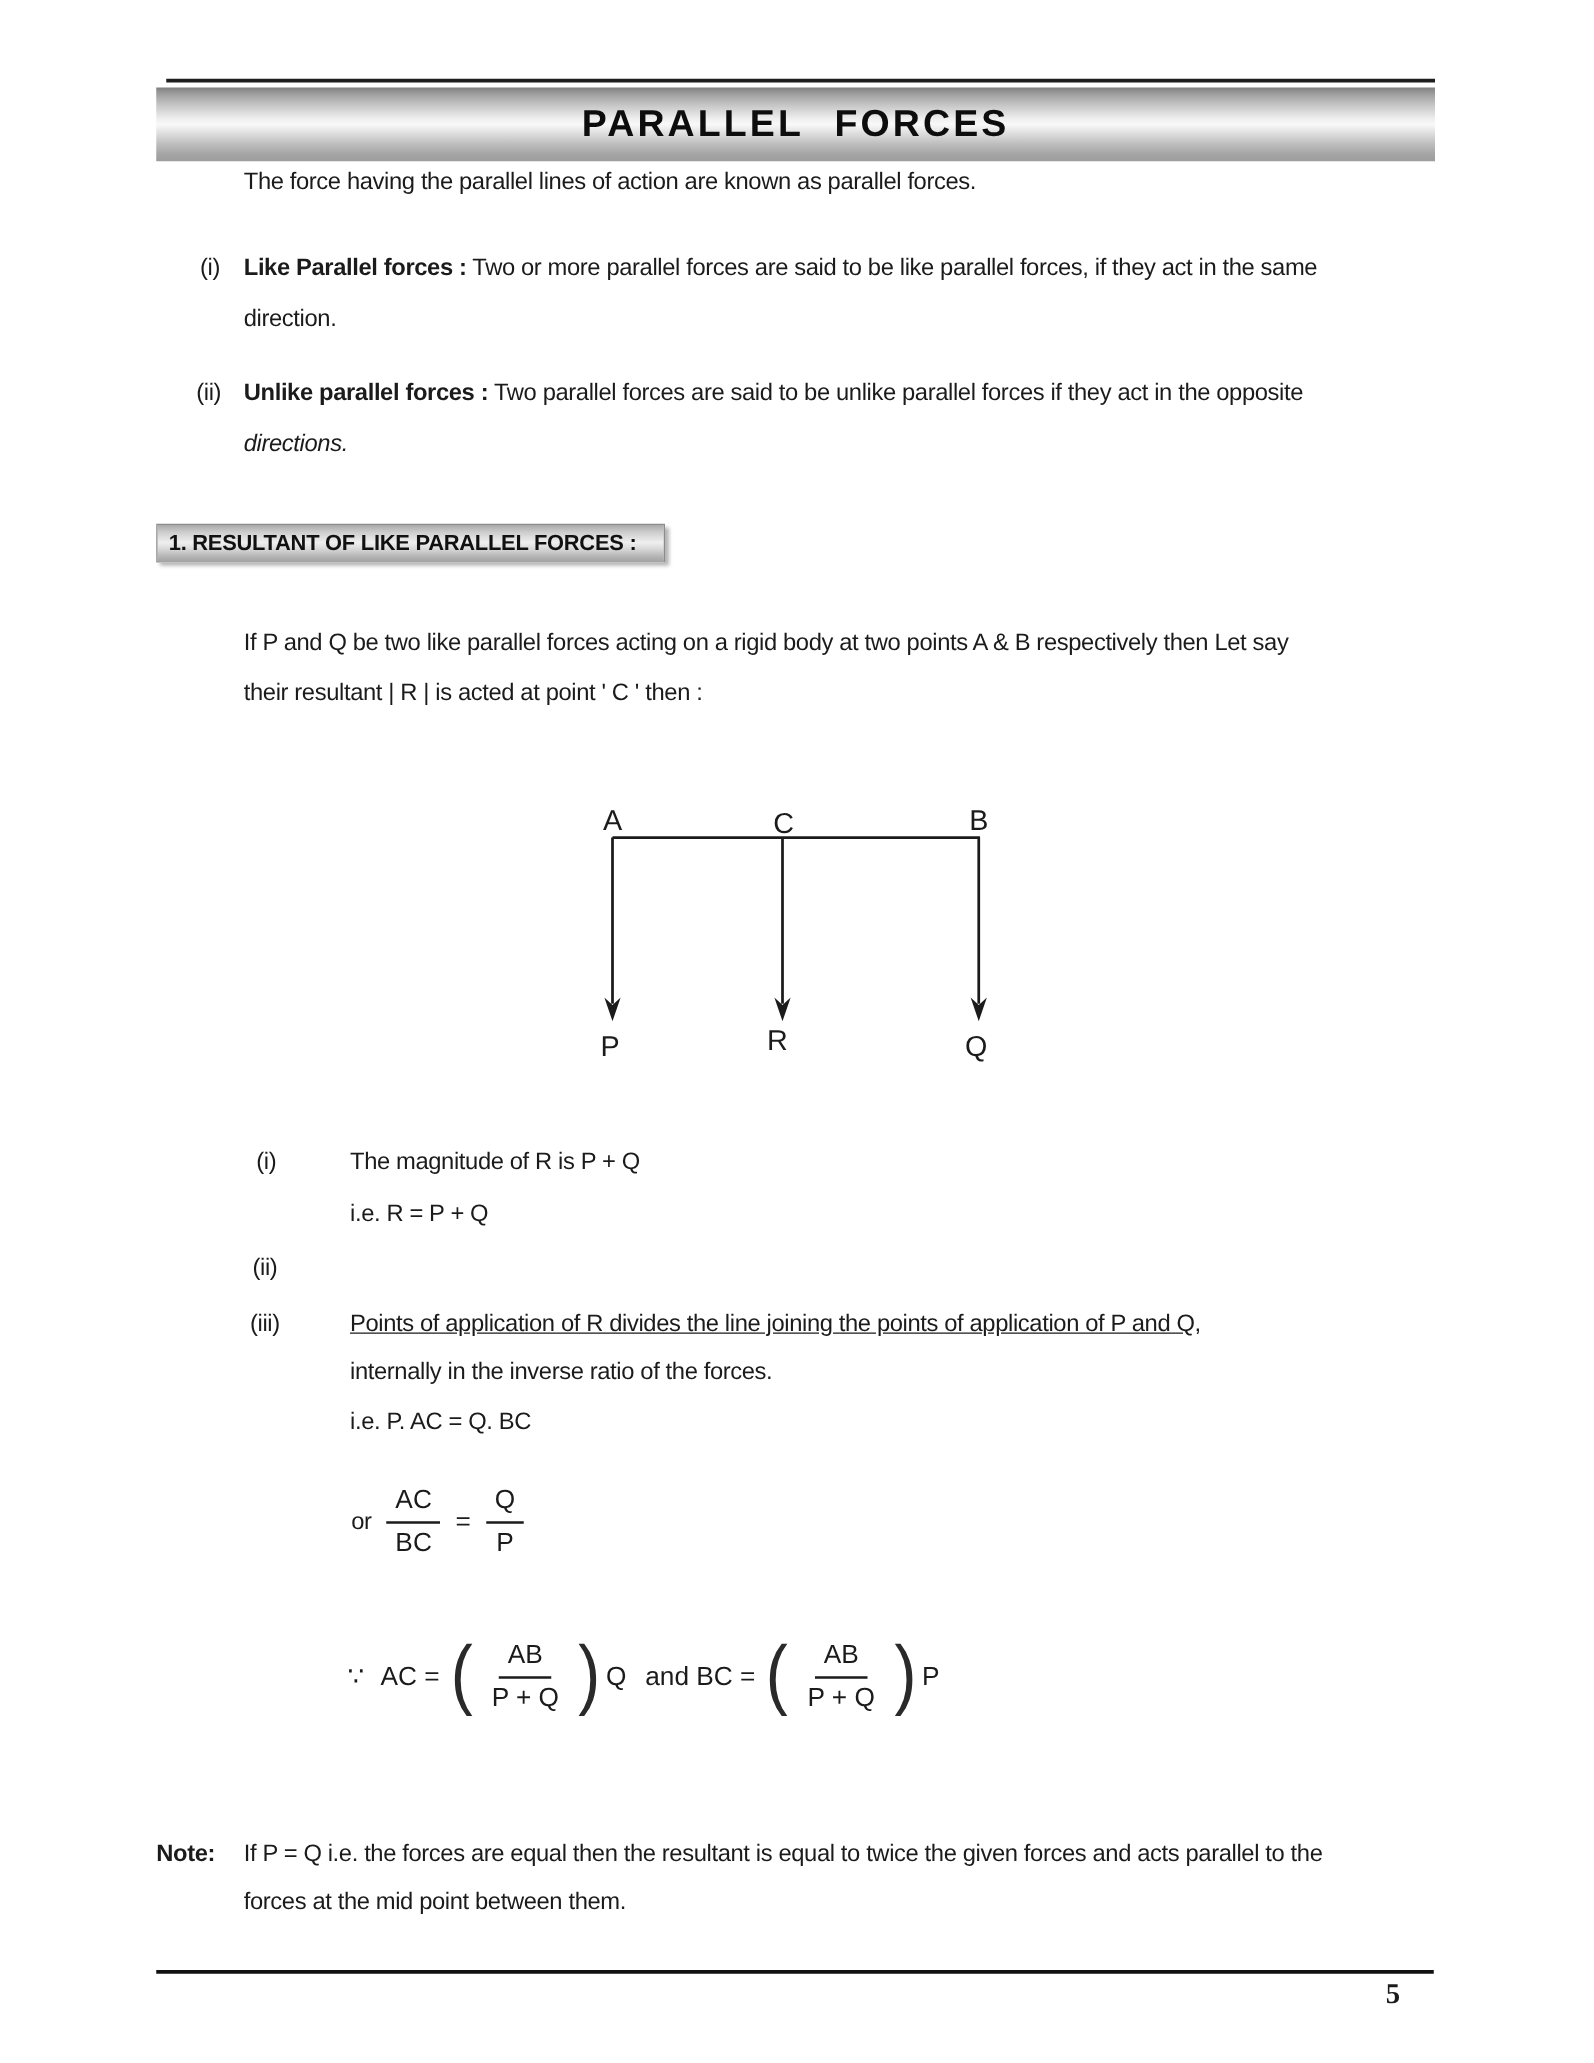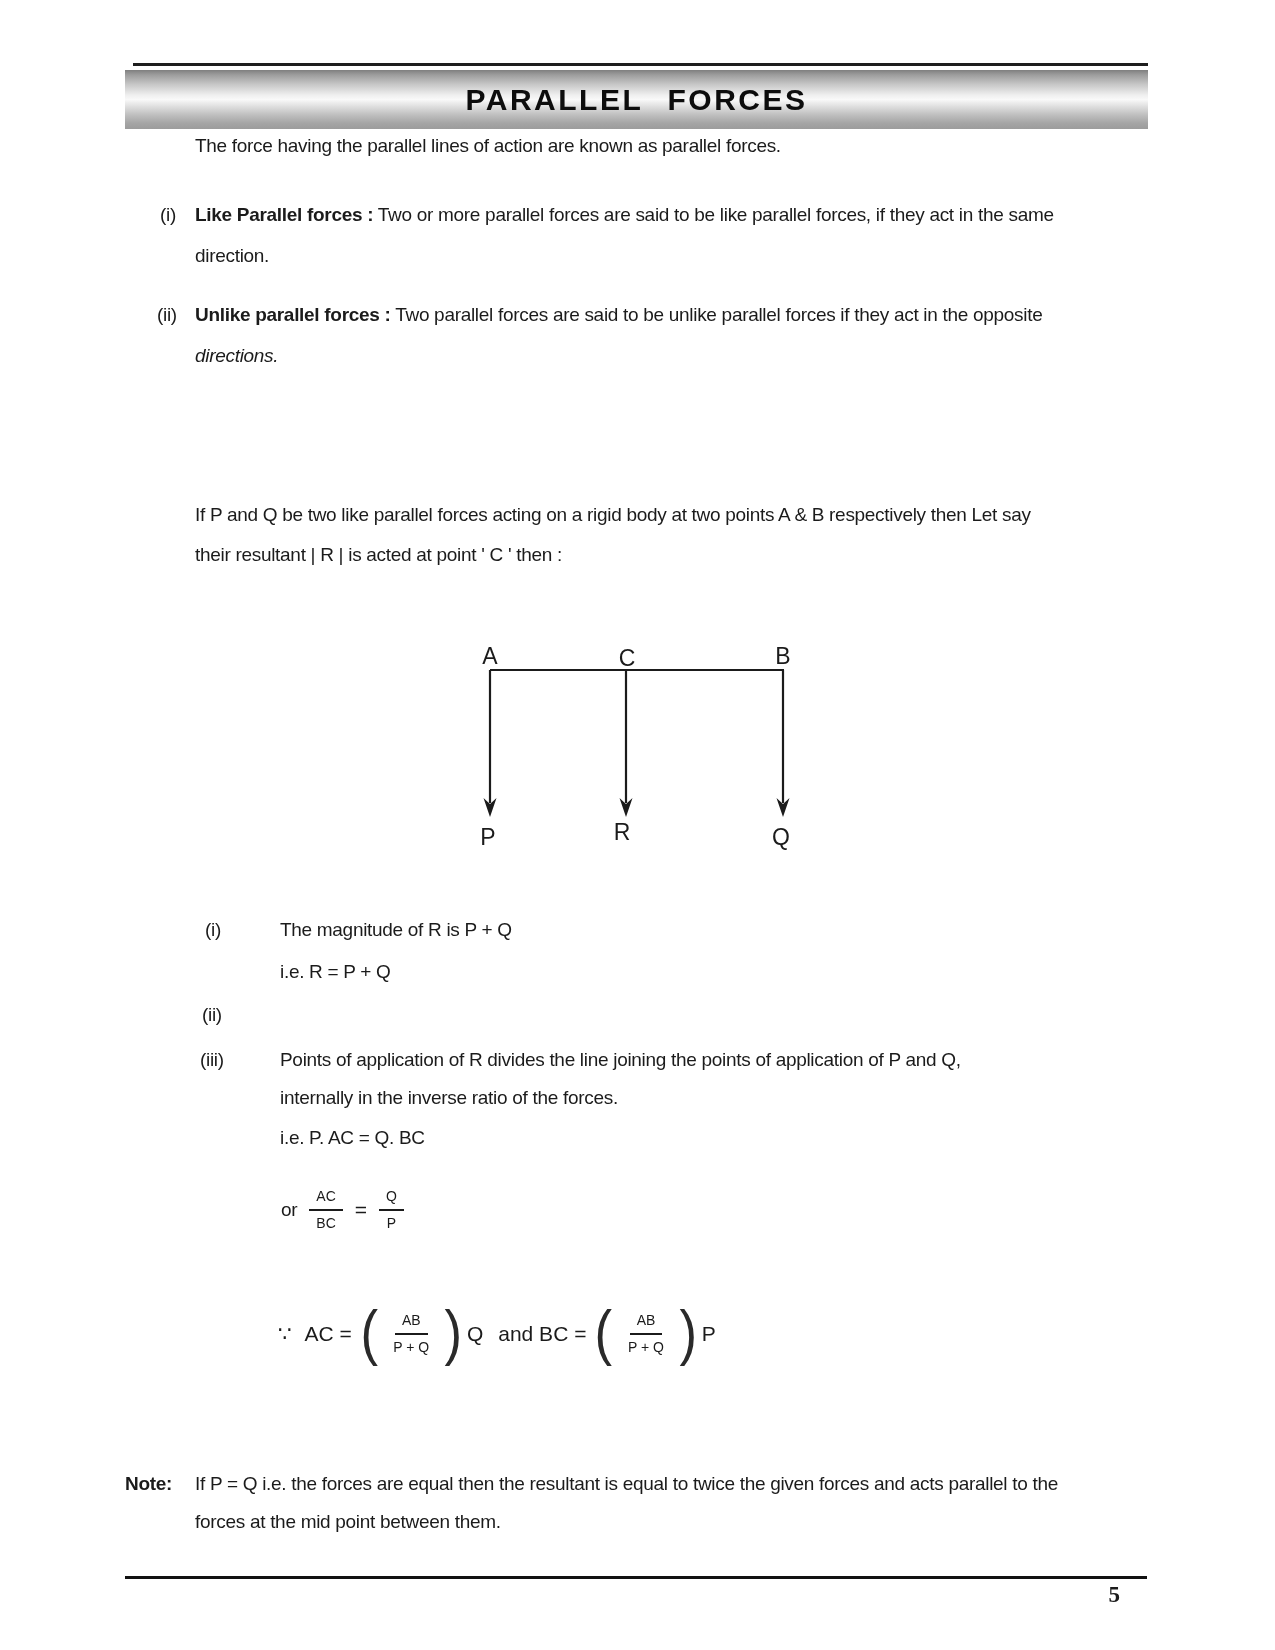--- a/index.html
+++ b/index.html
@@ -36,21 +36,21 @@
     display:flex;align-items:center;
     box-sizing:border-box;padding-left:9px;
   }
   .section-title{font-size:17.5px;font-weight:bold;letter-spacing:-0.2px;color:#111;}
 
   
   .diagram{left:430px;top:600px;width:400px;height:265px;}
 
   
   .formula-row{display:flex;align-items:center;}
-  .frac{display:inline-flex;flex-direction:column;align-items:center;font-size:14px;letter-spacing:0;}
+  .frac{display:inline-flex;flex-direction:column;align-items:center;font-size:21px;letter-spacing:0;}
   .frac .num{padding:0 7px 5px;border-bottom:2px solid #1b1b1b;}
   .frac .den{padding:4px 7px 0;}
   .mathtxt{font-size:21px;letter-spacing:0;}
   .bigparen{
     font-size:62px;font-weight:300;color:#2a2a2a;
     transform:scaleX(0.85);line-height:0;
     font-family:"Liberation Sans","DejaVu Sans",sans-serif;
     position:relative;top:-2px;
   }
 
@@ -74,20 +74,23 @@
     <span class="bold">Like Parallel forces :</span><span> Two or more parallel forces are said to be like parallel forces, if they act in the same</span>
   </div>
   <div class="abs line" style="left:195px;top:244px;">direction.</div>
 
   <div class="abs line" style="left:157px;top:303px;">(ii)</div>
   <div class="abs line" style="left:195px;top:303px;">
     <span class="bold">Unlike parallel forces :</span><span> Two parallel forces are said to be unlike parallel forces if they act in the opposite</span>
   </div>
   <div class="abs line" style="left:195px;top:344px;font-style:italic;">directions.</div>
 
+  <div class="abs section-bar">
+    <span class="section-title">1. RESULTANT OF LIKE PARALLEL FORCES :</span>
+  </div>
 
   <div class="abs line" style="left:195px;top:543px;">their resultant | R | is acted at point ' C ' then :</div>
   <div class="abs line" style="left:195px;top:503px;">If P and Q be two like parallel forces acting on a rigid body at two points A &amp; B respectively then  Let say</div>
 
   <div class="abs diagram">
     <svg width="400" height="265" viewBox="0 0 400 265">
 
       <text x="60" y="64" font-size="23" fill="#1b1b1b" text-anchor="middle">A</text>
       <text x="197" y="66" font-size="23" fill="#1b1b1b" text-anchor="middle">C</text>
       <text x="353" y="64" font-size="23" fill="#1b1b1b" text-anchor="middle">B</text>
@@ -109,21 +112,21 @@
     </svg>
   </div>
 
   <div class="abs line" style="left:205px;top:918px;">(i)</div>
   <div class="abs line" style="left:280px;top:918px;">The magnitude of R is P + Q</div>
   <div class="abs line" style="left:280px;top:960px;">i.e. R = P + Q</div>
 
   <div class="abs line" style="left:202px;top:1003px;">(ii)</div>
 
   <div class="abs line" style="left:200px;top:1048px;">(iii)</div>
-  <div class="abs line" style="left:280px;top:1048px;">Points of application of R divides the line joining the points of application of P and Q,</div>
+  <div class="abs line" style="left:280px;top:1048px;text-decoration:underline;">Points of application of R divides the line joining the points of application of P and Q,</div>
   <div class="abs line" style="left:280px;top:1086px;">internally in the inverse ratio of the forces.</div>
   <div class="abs line" style="left:280px;top:1126px;">i.e. P. AC = Q. BC</div>
 
   <div class="abs formula-row" style="left:281px;top:1188px;gap:12px;">
     <span class="line">or</span>
     <span class="frac">
       <span class="num">AC</span>
       <span class="den">BC</span>
     </span>
     <span class="mathtxt">=</span>

